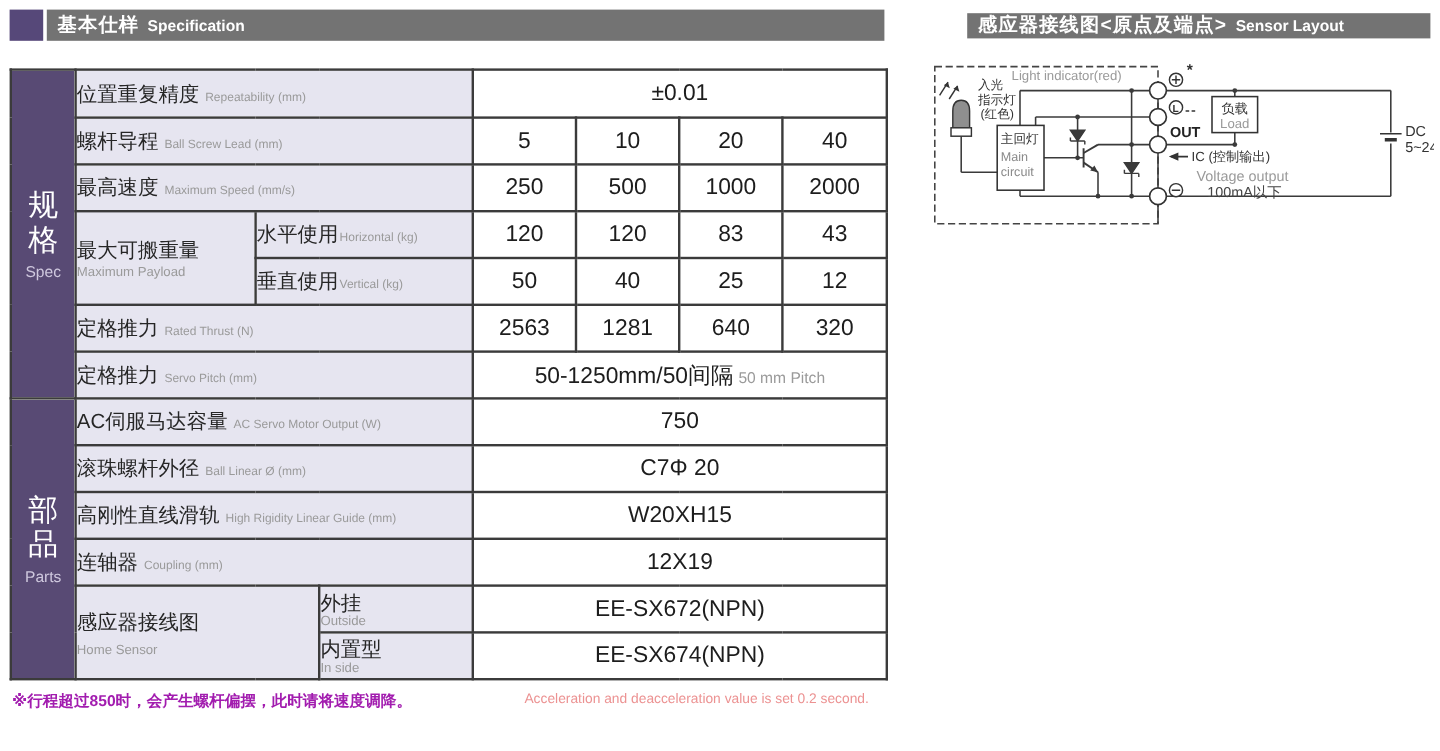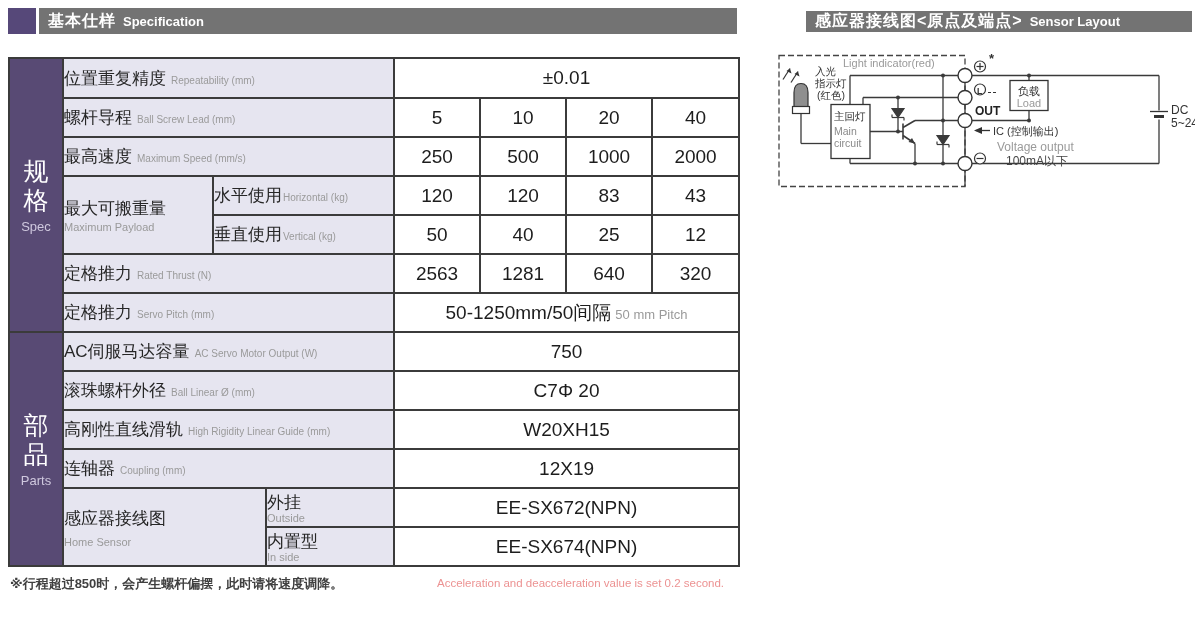--- a/index.html
+++ b/index.html
@@ -30,21 +30,21 @@
   .zh{font-size:17px;color:#262626;}
   .en{font-size:10px;color:#9a9a9a;margin-left:5px;}
   .en-block{display:block;font-size:11px;color:#9a9a9a;margin-left:0;margin-top:1px;}
   td.val{background:#fff;text-align:center;vertical-align:middle;font-size:19px;color:#1d1d1d;}
   .val-sub{font-size:13px;color:#9a9a9a;margin-left:4px;}
 
   
   .note{position:absolute;top:576px;}
   .note-1{left:10px;width:405px;}
   .note-2{left:425px;width:340px;}
-  .note-zh{color:#404040;font-weight:bold;font-size:13px;line-height:16px;white-space:nowrap;}
+  .note-zh{color:#a21caf;font-weight:bold;font-size:13px;line-height:16px;white-space:nowrap;}
   .note-en{color:#ec9292;font-size:11.5px;line-height:15px;padding-left:12px;white-space:nowrap;}
 
   
   .diagram{position:absolute;left:775px;top:40px;width:420px;height:168px;}
   svg text{font-family:"Liberation Sans","DejaVu Sans",sans-serif;}
 </style>
 </head>
 <body>
 
 <div class="hbar hbar-left">

